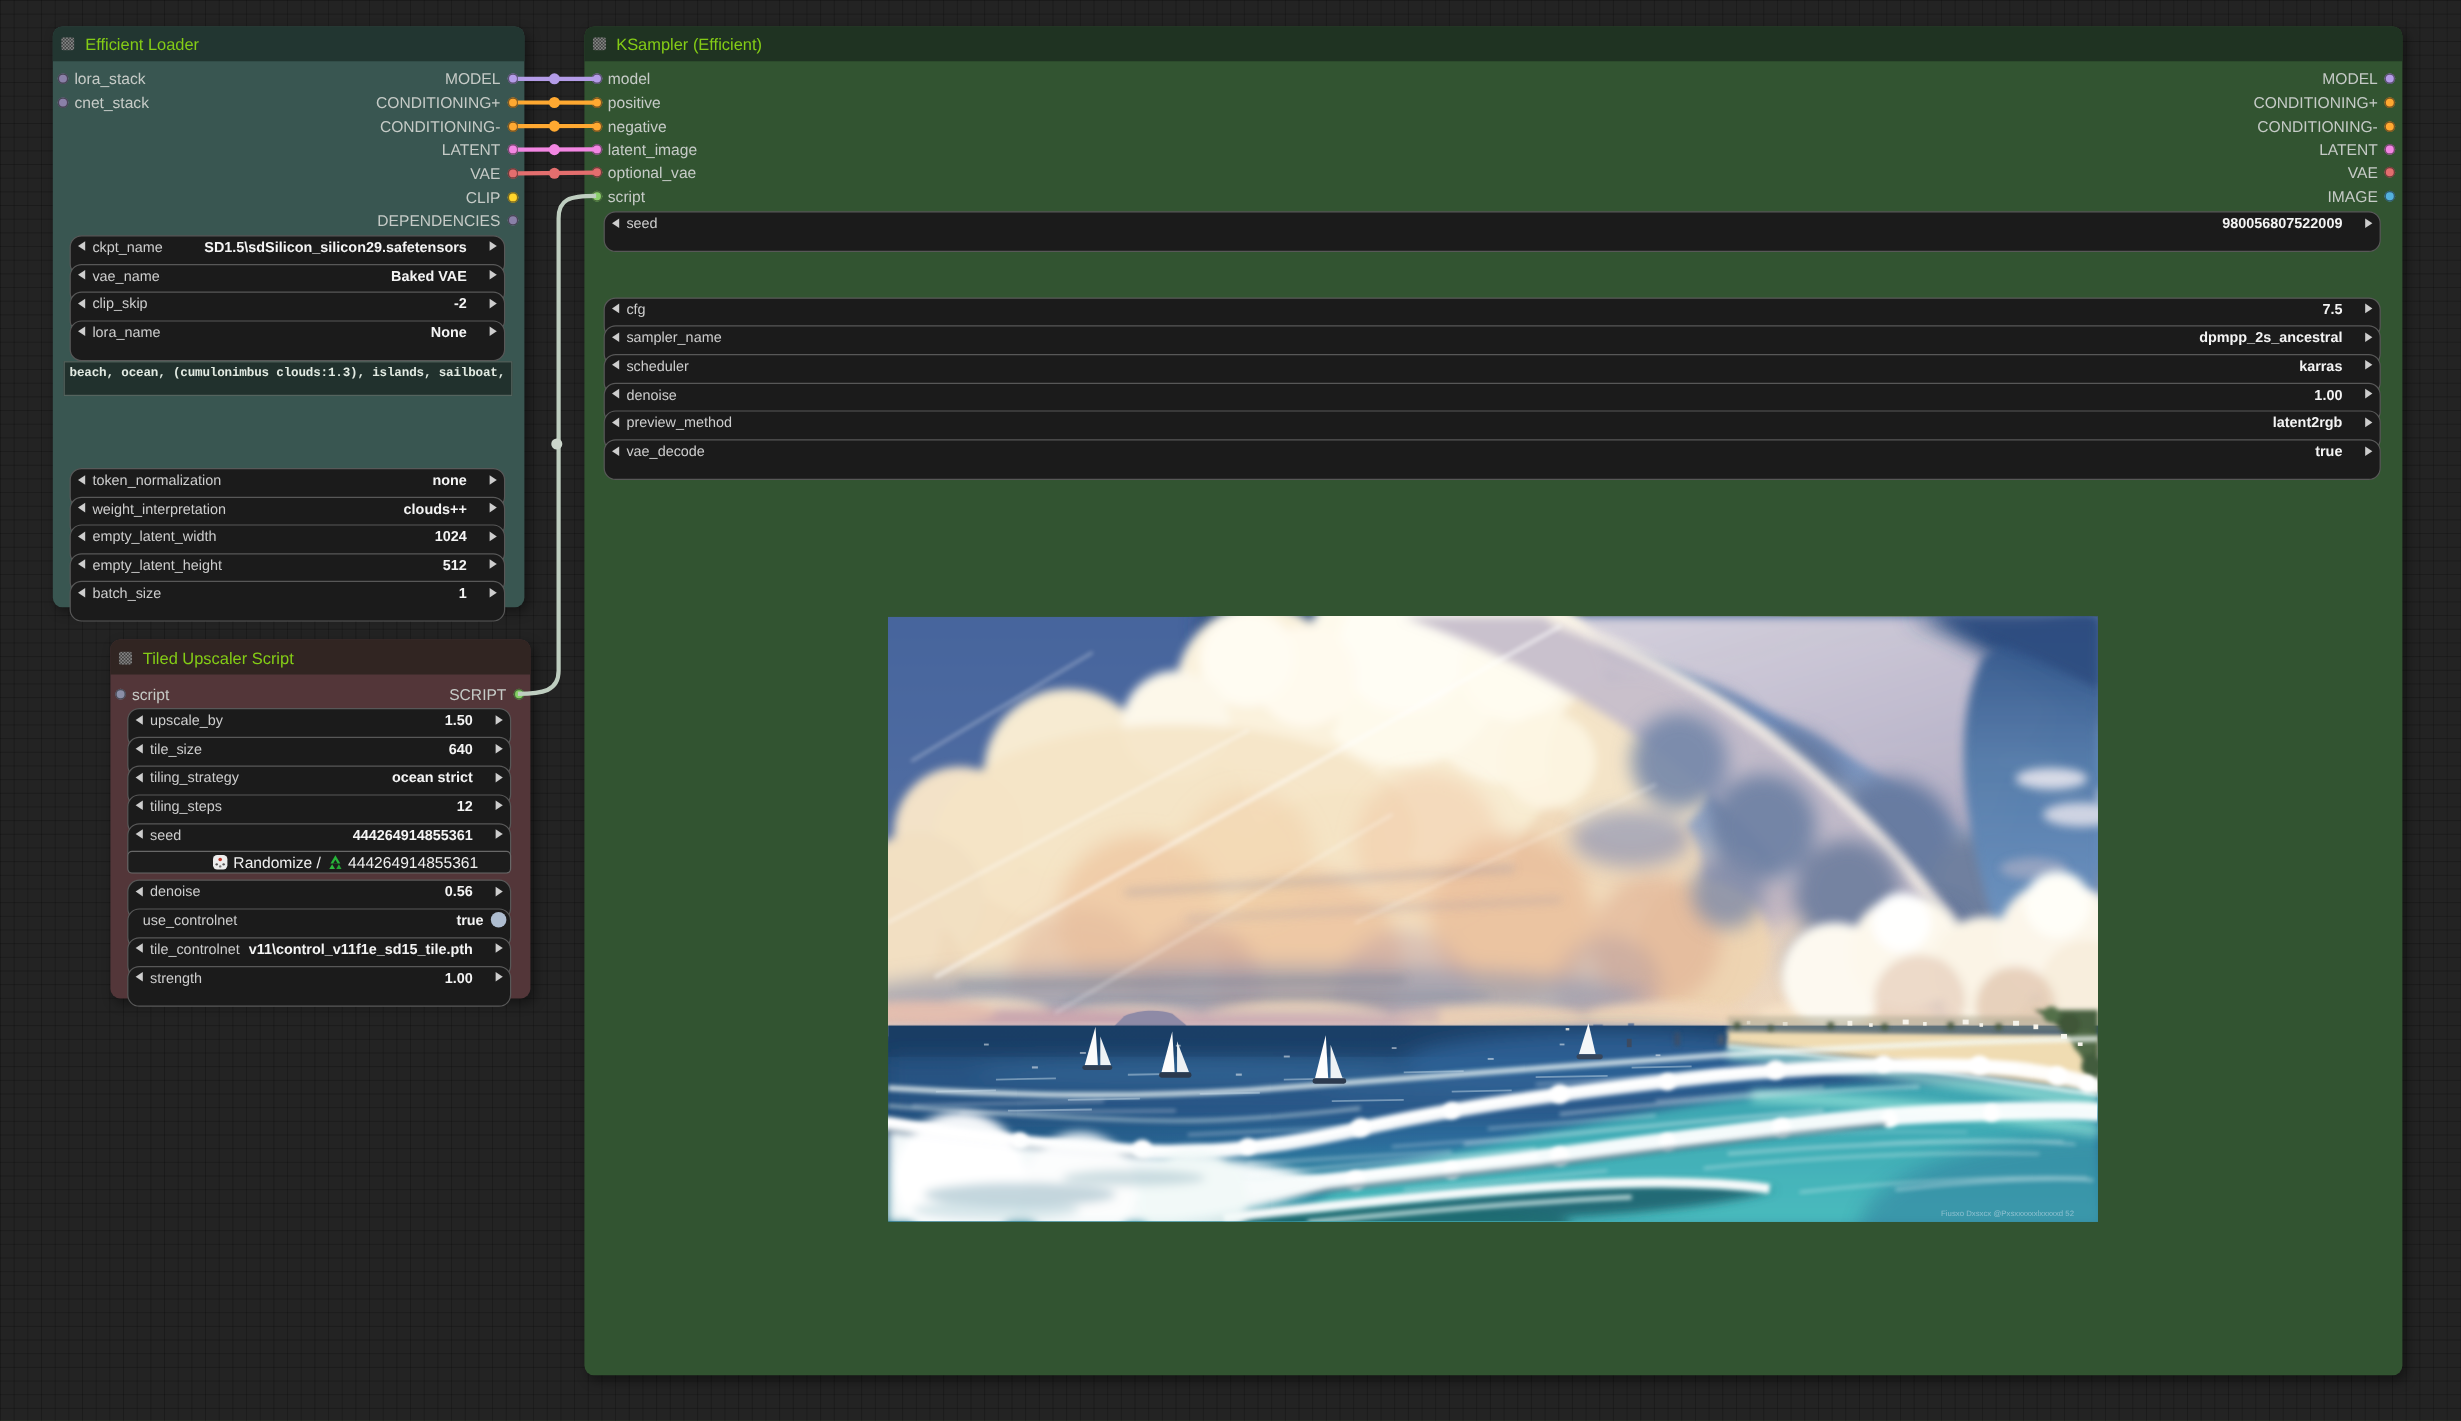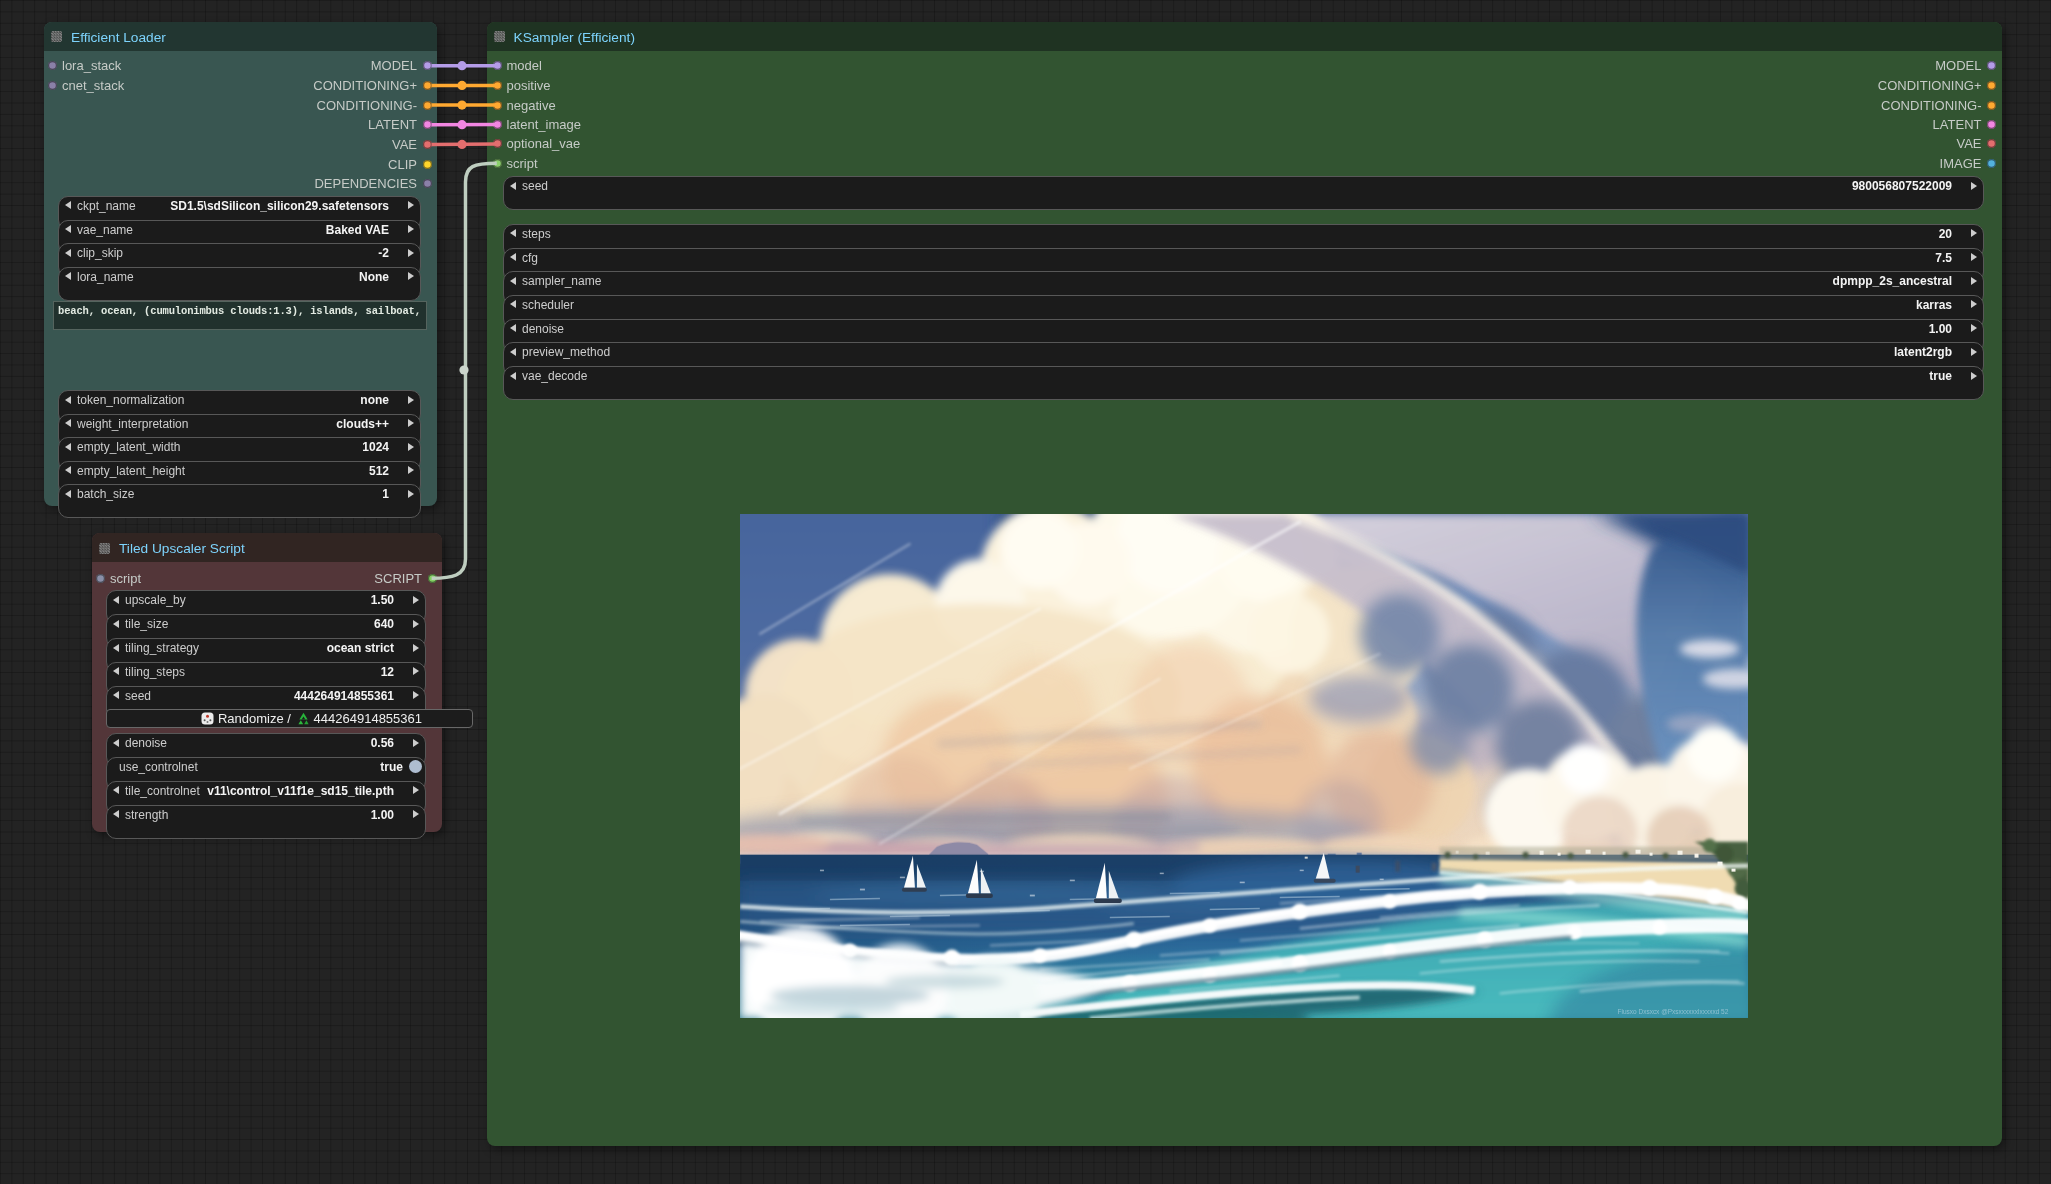--- a/index.html
+++ b/index.html
@@ -7,21 +7,21 @@
     width:2051px;height:1184px;overflow:hidden;position:relative;
     font-family:"Liberation Sans", sans-serif;
     background-color:#232323;
     background-image:
       linear-gradient(rgba(0,0,0,0.22) 1px, transparent 1px),
       linear-gradient(90deg, rgba(0,0,0,0.22) 1px, transparent 1px);
     background-size:11.4px 11.4px;
   }
   .node{position:absolute;border-radius:8px;box-shadow:3px 4px 10px rgba(0,0,0,0.4);}
   .ntitle{position:absolute;left:0;top:0;right:0;height:29px;border-radius:8px 8px 0 0;}
-  .ntitle .tt{position:absolute;left:27px;top:8px;font-size:13.7px;color:#7dd3fc;white-space:nowrap;}
+  .ntitle .tt{position:absolute;left:27px;top:8px;font-size:13.7px;color:#84cc16;white-space:nowrap;}
   .nicon{position:absolute;left:7px;top:9.5px;width:11px;height:11px;border-radius:2px;
     background:repeating-conic-gradient(#8f8f8f 0% 25%, #454545 0% 50%);background-size:2.75px 2.75px;opacity:0.9;}
   .dot{position:absolute;width:9px;height:9px;border-radius:50%;box-shadow:inset 0 0 0 1.2px rgba(20,20,20,0.55);}
   .plabel{position:absolute;font-size:13px;line-height:15px;color:#c6cbc7;white-space:nowrap;}
   .prr{text-align:right;}
   .widget{position:absolute;height:34px;background:#1b1b1b;border:1px solid #585858;border-radius:10px;box-sizing:border-box;}
   .widget .wl{position:absolute;left:18px;top:2px;font-size:12px;color:#cdcdcd;white-space:nowrap;}
   .widget .wv{position:absolute;right:31px;top:2px;font-size:12px;color:#f4f4f4;font-weight:bold;white-space:nowrap;}
   .widget .al{position:absolute;left:6px;top:4.5px;width:0;height:0;border-top:4px solid transparent;border-bottom:4px solid transparent;border-right:6.5px solid #cdcdcd;}
   .widget .ar{position:absolute;right:6px;top:4.5px;width:0;height:0;border-top:4px solid transparent;border-bottom:4px solid transparent;border-left:6.5px solid #cdcdcd;}
@@ -150,21 +150,21 @@
       <span class="wl">tiling_steps</span>
       <span class="wv">12</span>
       <i class="ar"></i>
     </div>
   <div class="widget" style="left:14px;width:320px;top:152.4px;">
       <i class="al"></i>
       <span class="wl">seed</span>
       <span class="wv">444264914855361</span>
       <i class="ar"></i>
     </div>
-  <div class="rand" style="left:14px;width:367px;top:175.7px;padding-left:44px;"><svg width="13" height="13" viewBox="0 0 13 13" style="vertical-align:-2.5px;margin-right:4px;">
+  <div class="rand" style="left:14px;width:320px;top:175.7px;padding-left:44px;"><svg width="13" height="13" viewBox="0 0 13 13" style="vertical-align:-2.5px;margin-right:4px;">
         <rect x="0.5" y="0.5" width="12" height="12" rx="3.5" fill="#ececec"></rect>
         <circle cx="6.5" cy="4.2" r="1.5" fill="#c0392b"></circle>
         <circle cx="3.6" cy="8.3" r="1" fill="#555"></circle>
         <circle cx="9.4" cy="8.3" r="1" fill="#555"></circle>
         <circle cx="6.5" cy="10" r="1" fill="#777"></circle>
       </svg>Randomize / <svg width="13" height="13" viewBox="0 0 13 13" style="vertical-align:-2.5px;margin:0 4px 0 2px;">
         <path d="M6.5 0.8 L10.6 7.6 L2.4 7.6 Z" fill="#27b43a"></path>
         <path d="M6.5 4.4 L8.4 7.6 L4.6 7.6 Z" fill="#1c1c1c"></path>
         <path d="M1.4 12.2 L3.8 8.2 L6.2 12.2 Z" fill="#2db83d"></path>
         <path d="M11.6 12.2 L7.2 12.2 L9.4 8.2 Z" fill="#23a334"></path>
@@ -223,26 +223,20 @@
   <div class="plabel prr" style="right:20px;top:95.5px;">LATENT</div>
   <div class="dot" style="right:5.5px;top:117.9px;background:#e36e6e;"></div>
   <div class="plabel prr" style="right:20px;top:114.9px;">VAE</div>
   <div class="dot" style="right:5.5px;top:137.3px;background:#53b1dd;"></div>
   <div class="plabel prr" style="right:20px;top:134.3px;">IMAGE</div>
 
   <div class="widget" style="left:16.5px;width:1481px;top:154.9px;">
       <i class="al"></i>
       <span class="wl">seed</span>
       <span class="wv">980056807522009</span>
-      <i class="ar"></i>
-    </div>
-  <div class="widget" style="left:16.5px;width:1481px;top:202.3px;">
-      <i class="al"></i>
-      <span class="wl">steps</span>
-      <span class="wv">20</span>
       <i class="ar"></i>
     </div>
   <div class="widget" style="left:16.5px;width:1481px;top:226px;">
       <i class="al"></i>
       <span class="wl">cfg</span>
       <span class="wv">7.5</span>
       <i class="ar"></i>
     </div>
   <div class="widget" style="left:16.5px;width:1481px;top:249.7px;">
       <i class="al"></i>

